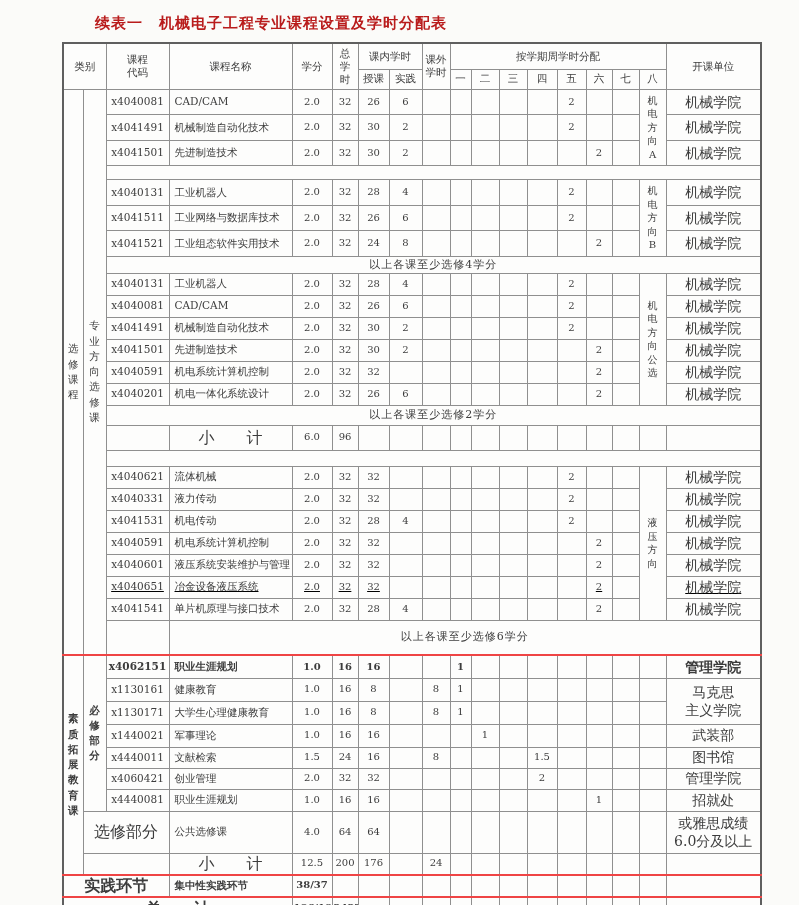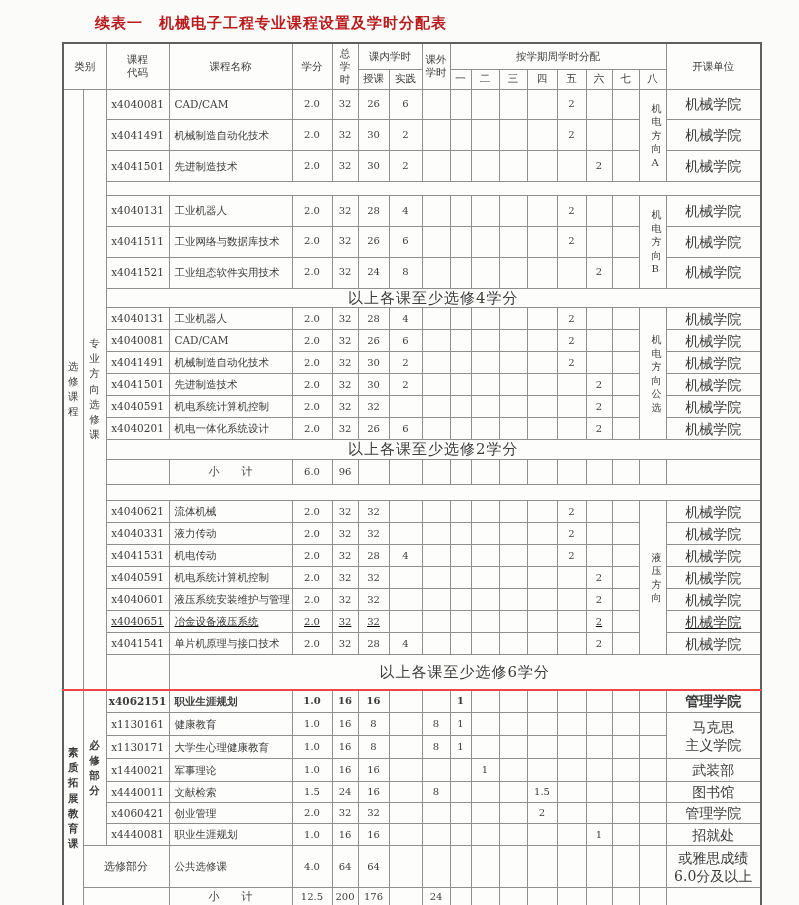--- a/index.html
+++ b/index.html
@@ -8,24 +8,24 @@
   .title{margin:14px 0 9px 95px;font-size:15px;font-weight:bold;color:#b91c1c;letter-spacing:1px;}
   table{border-collapse:collapse;table-layout:fixed;margin-left:62px;width:698px;border:2px solid #5f5f5f;background:#fdfdfc;}
   td,th{border:1px solid #8f8f8f;font-size:10.5px;font-weight:normal;color:#3c3c3c;
         text-align:center;vertical-align:middle;padding:0 1px;white-space:pre-line;
         overflow:hidden;line-height:1.25;}
   thead tr.h1{height:26px;} thead tr.h2{height:20px;}
   td.name{text-align:left;padding-left:5px;}
   td.code{font-size:10.5px;}
   td.num{font-size:10px;}
   td.vert{line-height:1.45;font-size:10.5px;letter-spacing:0;padding:2px 0;}
-  td.dir{font-size:10px;line-height:1.35;padding:12px;margin-left:44px;}
+  td.dir{font-size:10px;line-height:1.35;padding:4px;margin-left:44px;}
   td.unit{font-size:14px;line-height:1.3;}
-  td.note{font-size:15px;letter-spacing:1px;}
-  td.lbl{font-size:11px;text-align:center;}
+  td.note{font-size:11px;letter-spacing:1px;}
+  td.lbl{font-size:16px;text-align:center;}
   td.sep{border-top:1px solid #8f8f8f;border-bottom:1px solid #8f8f8f;}
   tr.thick-top td{border-top:2px solid #ef4444;font-weight:bold;}
 </style>
 </head>
 <body>
 
 <div class="page">
   <div class="title">续表一　机械电子工程专业课程设置及学时分配表</div>
 
   <table>

